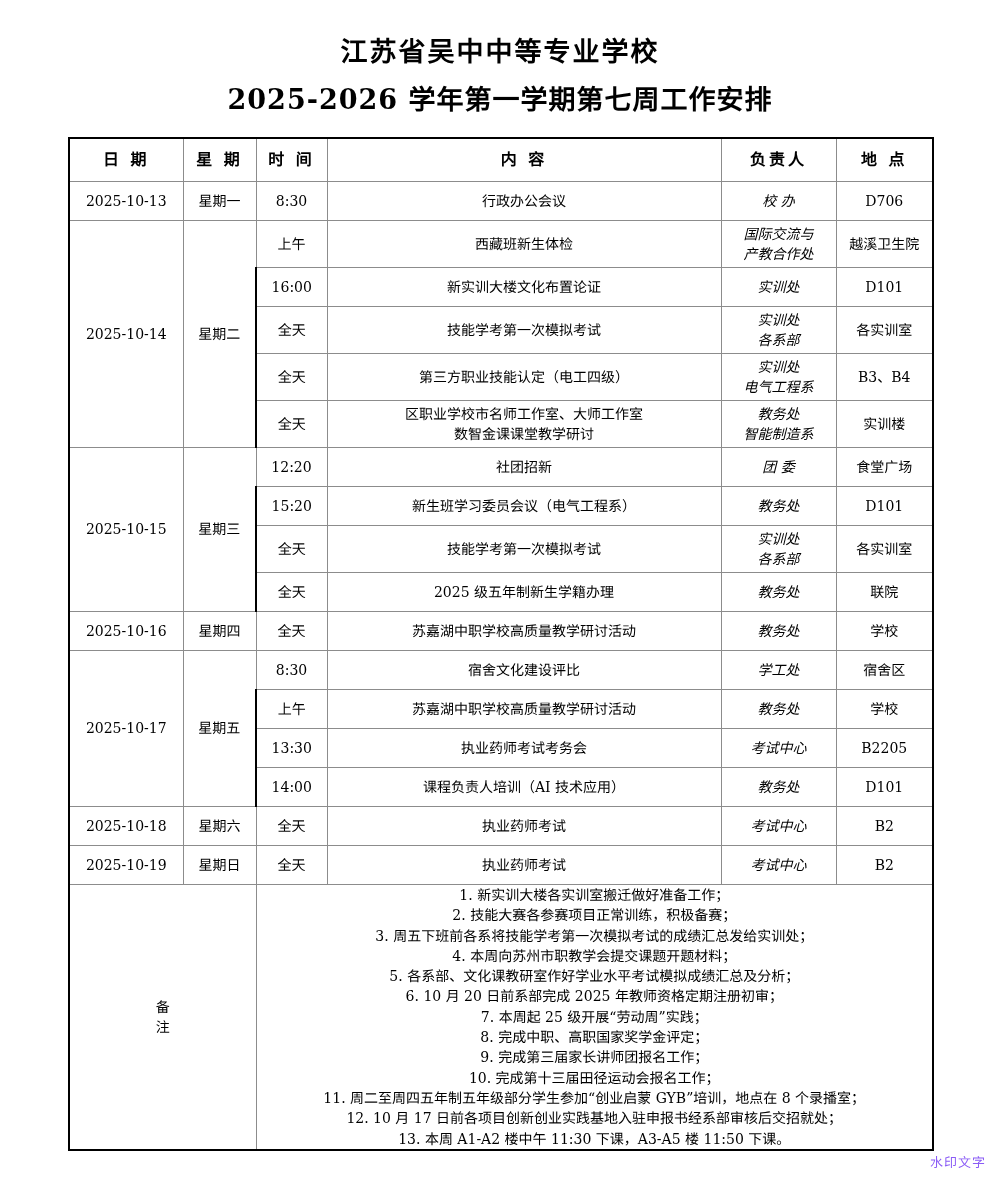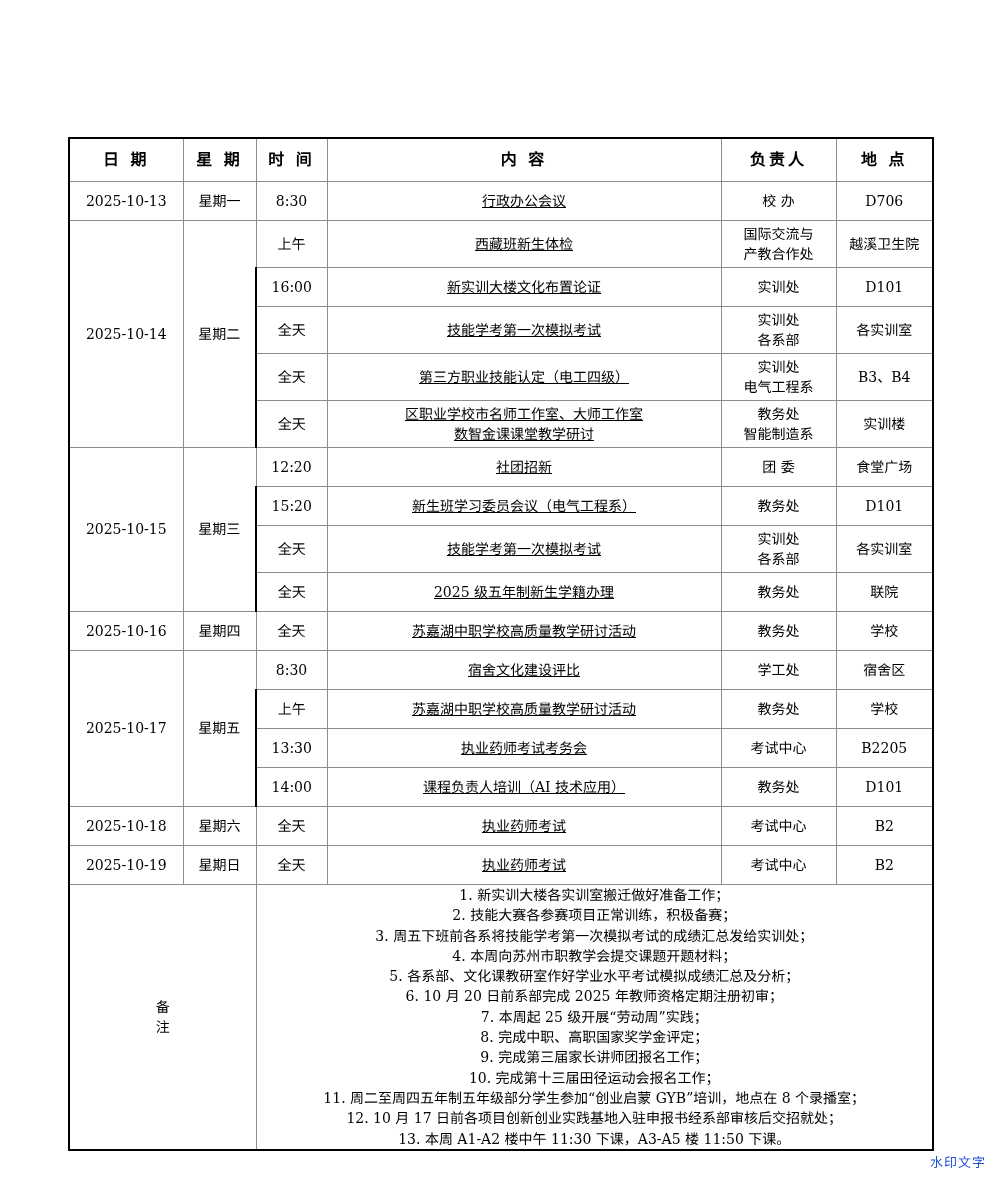--- a/index.html
+++ b/index.html
@@ -81,22 +81,22 @@
 
   .c-date   { width: 114px; }
   .c-week   { width: 73px; }
   .c-time   { width: 71px; }
   .c-content{ width: 394px; }
   .c-owner  { width: 115px; }
   .c-place  { width: 97px; }
 
   td.date-cell, td.week-cell { font-size: 14px; }
   td.time-cell { font-size: 14px; }
-  td.content-cell { font-size: 15px; text-decoration: underline; }
-  td.owner-cell { font-size: 14px; }
+  td.content-cell { font-size: 15px; }
+  td.owner-cell { font-size: 14px; font-style: italic; }
   td.place-cell { font-size: 14px; }
 
   .row-std td { height: 38px; }
   .row-tall td { height: 46px; }
 
   .two-line { line-height: 1.55; }
 
   
   td.remark-label {
     font-size: 16px;
@@ -114,31 +114,35 @@
   td.remark-body .rline {
     white-space: nowrap;
   }
 
   
   .watermark {
     position: absolute;
     right: 14px;
     bottom: 16px;
     font-size: 13px;
-    color: #1d4ed8;
+    color: #8b5cf6;
     font-family: "DejaVu Sans", "Liberation Sans", sans-serif;
     letter-spacing: 1px;
     user-select: none;
   }
 </style>
 </head>
 <body>
 
 <div class="page">
 
+  <div class="title-block">
+    <div class="title-line1">江苏省吴中中等专业学校</div>
+    <div class="title-line2">2025-2026 学年第一学期第七周工作安排</div>
+  </div>
 
   <div class="table-wrap">
     <table class="sched">
       <colgroup>
         <col class="c-date">
           <col class="c-week">
           <col class="c-time">
         <col class="c-content">
           <col class="c-owner">
           <col class="c-place">

